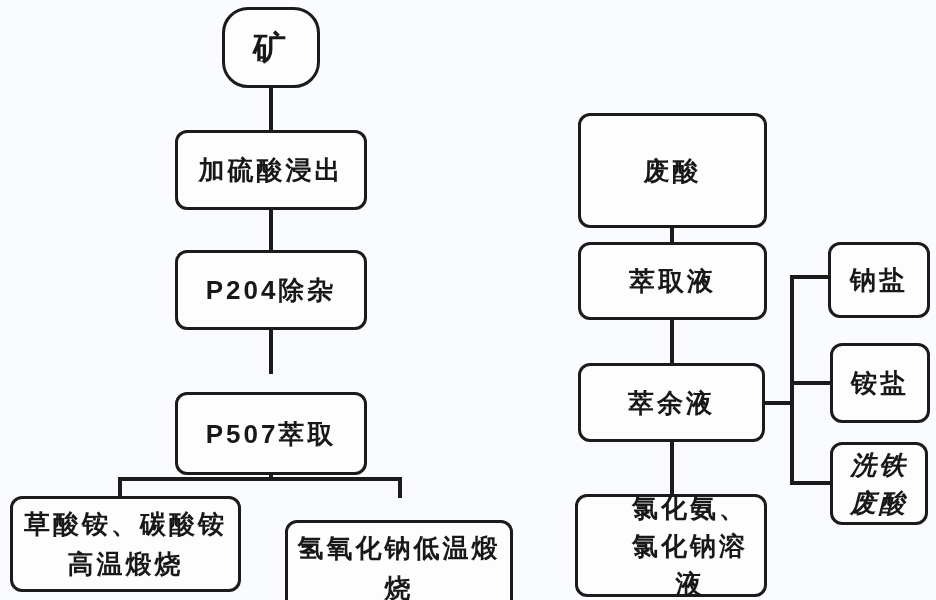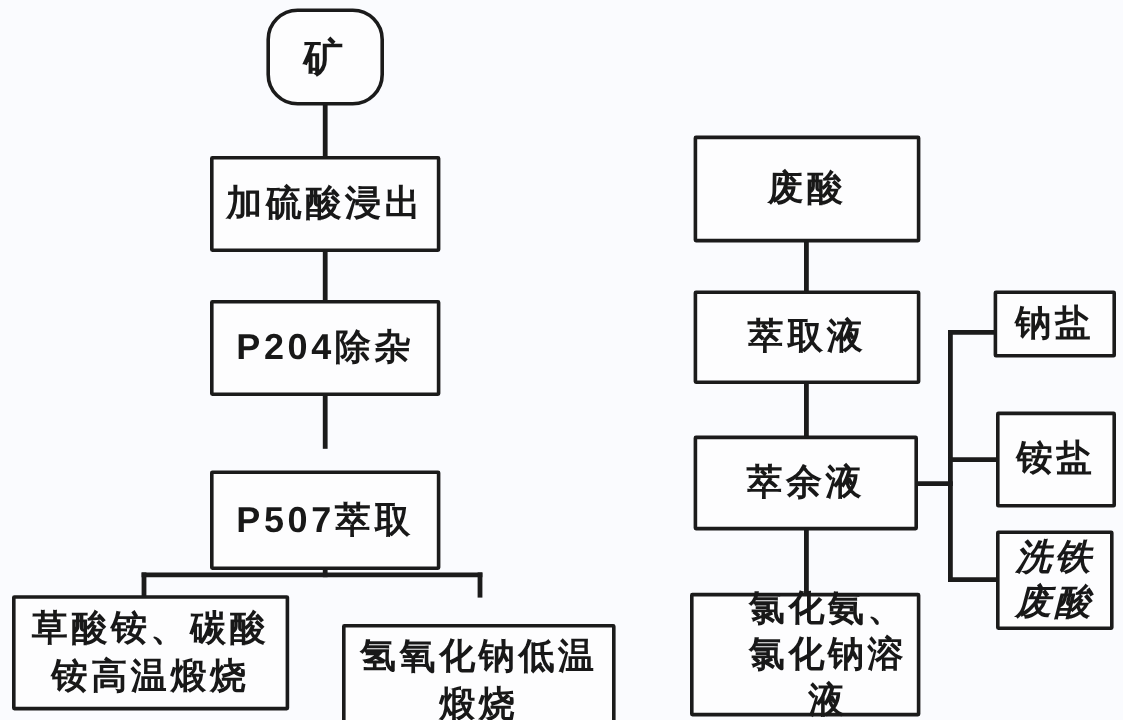--- a/index.html
+++ b/index.html
@@ -19,46 +19,46 @@
     left: 0; top: 0;
     width: 936px; height: 600px;
     z-index: 1;
   }
   .node {
     position: absolute;
     z-index: 2;
     box-sizing: border-box;
     background: #fdfdfe;
     border: 3px solid #1b1b1b;
-    border-radius: 2px;
+    border-radius: 12px;
     display: flex;
     align-items: center;
     justify-content: center;
     text-align: center;
     color: #181818;
-    font-size: 30px;
+    font-size: 26px;
     font-weight: 600;
     letter-spacing: 3px;
     line-height: 40px;
     padding: 2px 8px;
   }
   
   .n-ore               { left: 222px; top: 7px;   width: 98px;  height: 81px; border-radius: 26px; font-size: 33px; }
   .n-leaching          { left: 175px; top: 130px; width: 192px; height: 80px; }
   .n-p204              { left: 175px; top: 250px; width: 192px; height: 80px; text-align: right; }
   .n-p507              { left: 175px; top: 392px; width: 192px; height: 83px; }
   .n-high-temp         { left: 10px;  top: 496px; width: 231px; height: 96px; }
   .n-low-temp          { left: 285px; top: 484px; width: 228px; height: 96px; margin-top: 36px; }
   
-  .n-waste-acid        { left: 578px; top: 113px; width: 189px; height: 89px; }
+  .n-waste-acid        { left: 578px; top: 113px; width: 189px; height: 115px; }
   .n-extraction-liquid { left: 578px; top: 242px; width: 189px; height: 78px; }
   .n-raffinate         { left: 578px; top: 363px; width: 187px; height: 79px; }
   .n-chloride-solution { left: 575px; top: 494px; width: 192px; height: 103px; line-height: 38px; padding-left: 46px; }
   
-  .n-sodium-salt       { left: 828px; top: 242px; width: 102px; height: 56px; }
+  .n-sodium-salt       { left: 828px; top: 242px; width: 102px; height: 76px; }
   .n-ammonium-salt     { left: 830px; top: 343px; width: 100px; height: 80px; }
   .n-iron-wash         { left: 830px; top: 442px; width: 98px;  height: 83px; line-height: 38px; font-style: italic; }
 </style>
 </head>
 <body>
 
 <div class="canvas">
 
   <svg class="lines" width="936" height="600" viewBox="0 0 936 600" stroke="#1b1b1b" stroke-width="4" fill="none">
 

